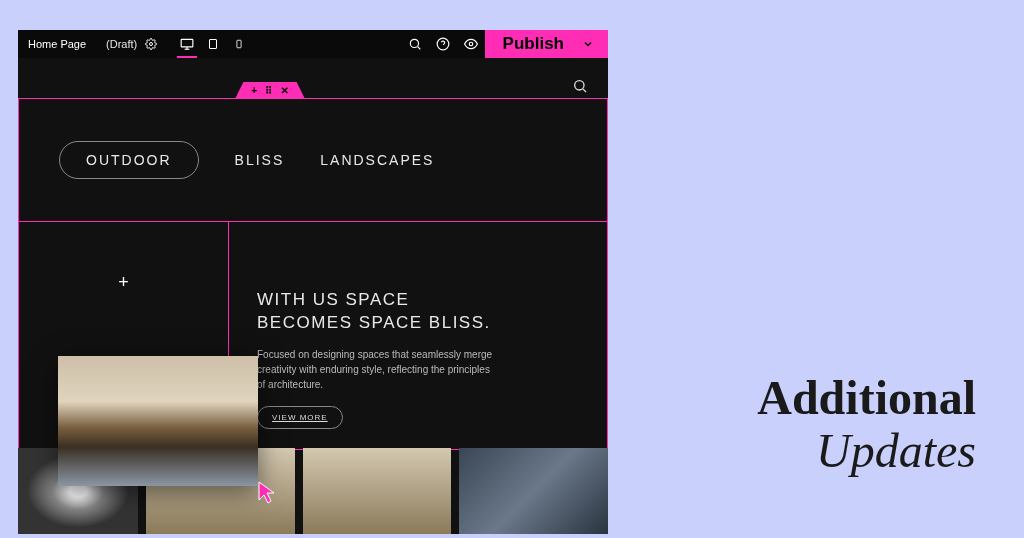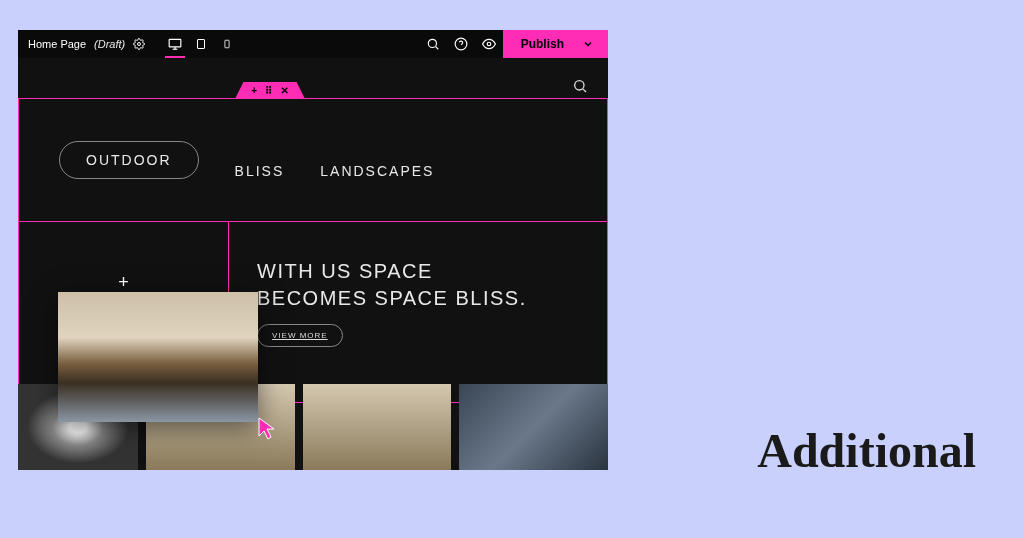--- a/index.html
+++ b/index.html
@@ -9,41 +9,41 @@
     background: #c8d0fb;
     font-family: -apple-system, BlinkMacSystemFont, 'Segoe UI', sans-serif;
     overflow: hidden;
     position: relative;
   }
   .editor-window {
     position: absolute;
     left: 18px;
     top: 30px;
     width: 590px;
-    height: 440px;
+    height: 504px;
     background: #e5e5e5;
     overflow: hidden;
   }
   .toolbar {
     height: 28px;
     background: #0a0a0a;
     display: flex;
     align-items: center;
     color: #fff;
     font-size: 11px;
     position: relative;
   }
   .toolbar-left {
     display: flex;
     align-items: center;
     gap: 8px;
     padding-left: 10px;
   }
   .page-title { color: #fff; font-weight: 400; }
-  .page-status { color: #fff; font-style: italic; opacity: 0.9; }
+  .page-status { color: #fff; opacity: 0.9; margin-left: 12px; }
   .gear-icon { width: 12px; height: 12px; display: inline-flex; }
   .device-switcher {
     display: flex;
     gap: 10px;
     margin-left: 14px;
     align-items: center;
     height: 100%;
   }
   .device-btn {
     width: 16px;
@@ -80,21 +80,21 @@
   .publish-btn {
     background: #ff2db5;
     color: #000;
     height: 28px;
     display: flex;
     align-items: center;
     justify-content: center;
     gap: 18px;
     padding: 0 14px 0 18px;
     font-weight: 600;
-    font-size: 12px;
+    font-size: 17px;
     cursor: pointer;
   }
   .canvas {
     position: relative;
     background: #111;
     height: calc(100% - 28px);
     padding: 14px 0 0 0;
   }
   .search-canvas {
     position: absolute;
@@ -118,21 +118,21 @@
     justify-content: center;
     gap: 8px;
     clip-path: polygon(12% 0, 88% 0, 100% 100%, 0 100%);
     color: #000;
   }
   .handle-sym { font-size: 10px; font-weight: bold; line-height: 1; }
   .nav-row {
     display: flex;
     gap: 36px;
     padding: 42px 30px 42px 40px;
-    align-items: flex-end;
+    align-items: center;
     border-bottom: 1px solid #ff2db5;
   }
   .nav-pill {
     color: #e8e8e8;
     font-size: 14px;
     letter-spacing: 2px;
     font-weight: 300;
   }
   .nav-pill.active {
     border: 1px solid #888;
@@ -151,25 +151,26 @@
     align-items: center;
     justify-content: center;
   }
   .add-plus { color: #fff; font-size: 18px; font-weight: 300; position: absolute; top: 50px; }
   .content-right {
     flex: 1;
     padding: 36px 28px 20px 28px;
     color: #e8e8e8;
   }
   .headline {
-    font-size: 20px;
+    font-size: 17px;
     font-weight: 400;
     letter-spacing: 1.5px;
     line-height: 1.35;
     margin-bottom: 12px;
+    margin-top: 31px;
   }
   .body-copy {
     font-size: 10px;
     line-height: 1.5;
     color: #bbb;
     max-width: 240px;
     margin-bottom: 14px;
   }
   .view-more {
     display: inline-block;
@@ -328,20 +329,21 @@
 
       <div class="content-row">
         <div class="content-left">
           <span class="add-plus">+</span>
         </div>
         <div class="content-right">
           <div class="headline">
             <div>WITH US SPACE</div>
             <div>BECOMES SPACE BLISS.</div>
           </div>
+          <div class="body-copy">Focused on designing spaces that seamlessly merge creativity with enduring style, reflecting the principles of architecture.</div>
           <span class="view-more">VIEW MORE</span>
         </div>
       </div>
     </div>
 
     <div class="floating-img"></div>
 
     <span class="cursor-arrow">
       <svg viewBox="0 0 24 24" width="24" height="24">
           <path d="M3 2 L3 20 L8 15 L12 23 L15 21 L11 13 L18 13 Z" fill="#ff2db5" stroke="#fff" stroke-width="1"></path>
@@ -352,13 +354,14 @@
       <div class="img-tile t1"></div>
       <div class="img-tile t2"></div>
       <div class="img-tile t2"></div>
       <div class="img-tile t3"></div>
     </div>
   </div>
 </div>
 
 <div class="headline-right">
   <div class="line1">Additional</div>
+  <div class="line2">Updates</div>
 </div>
 
 </body></html>

